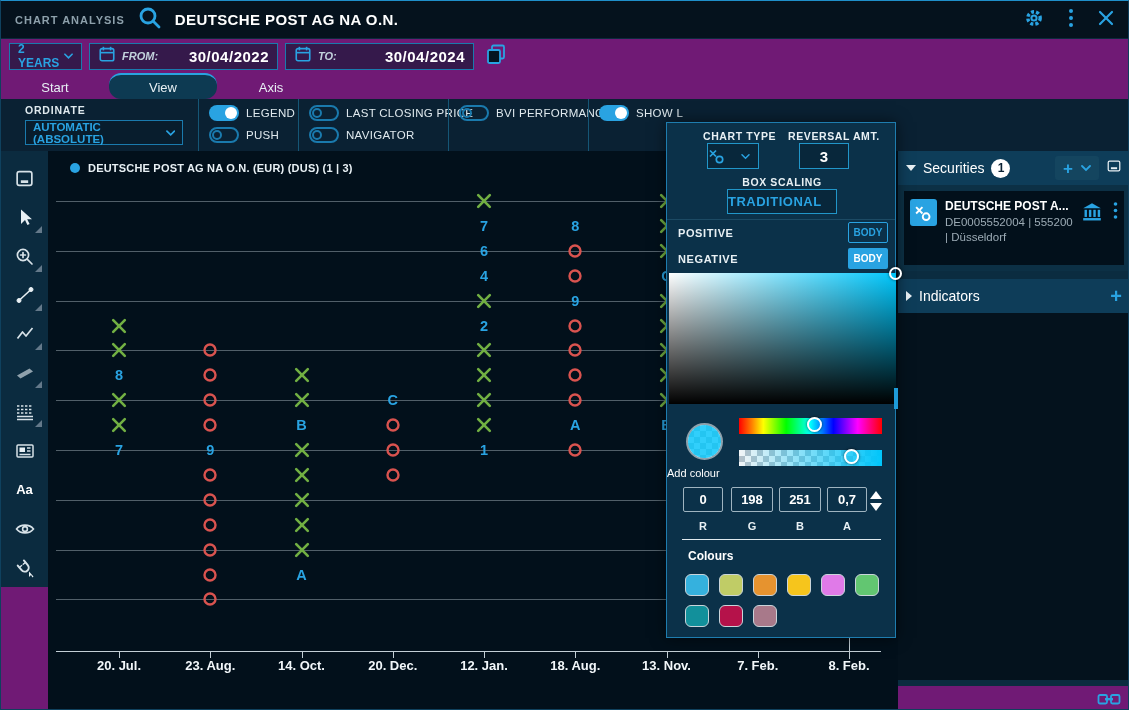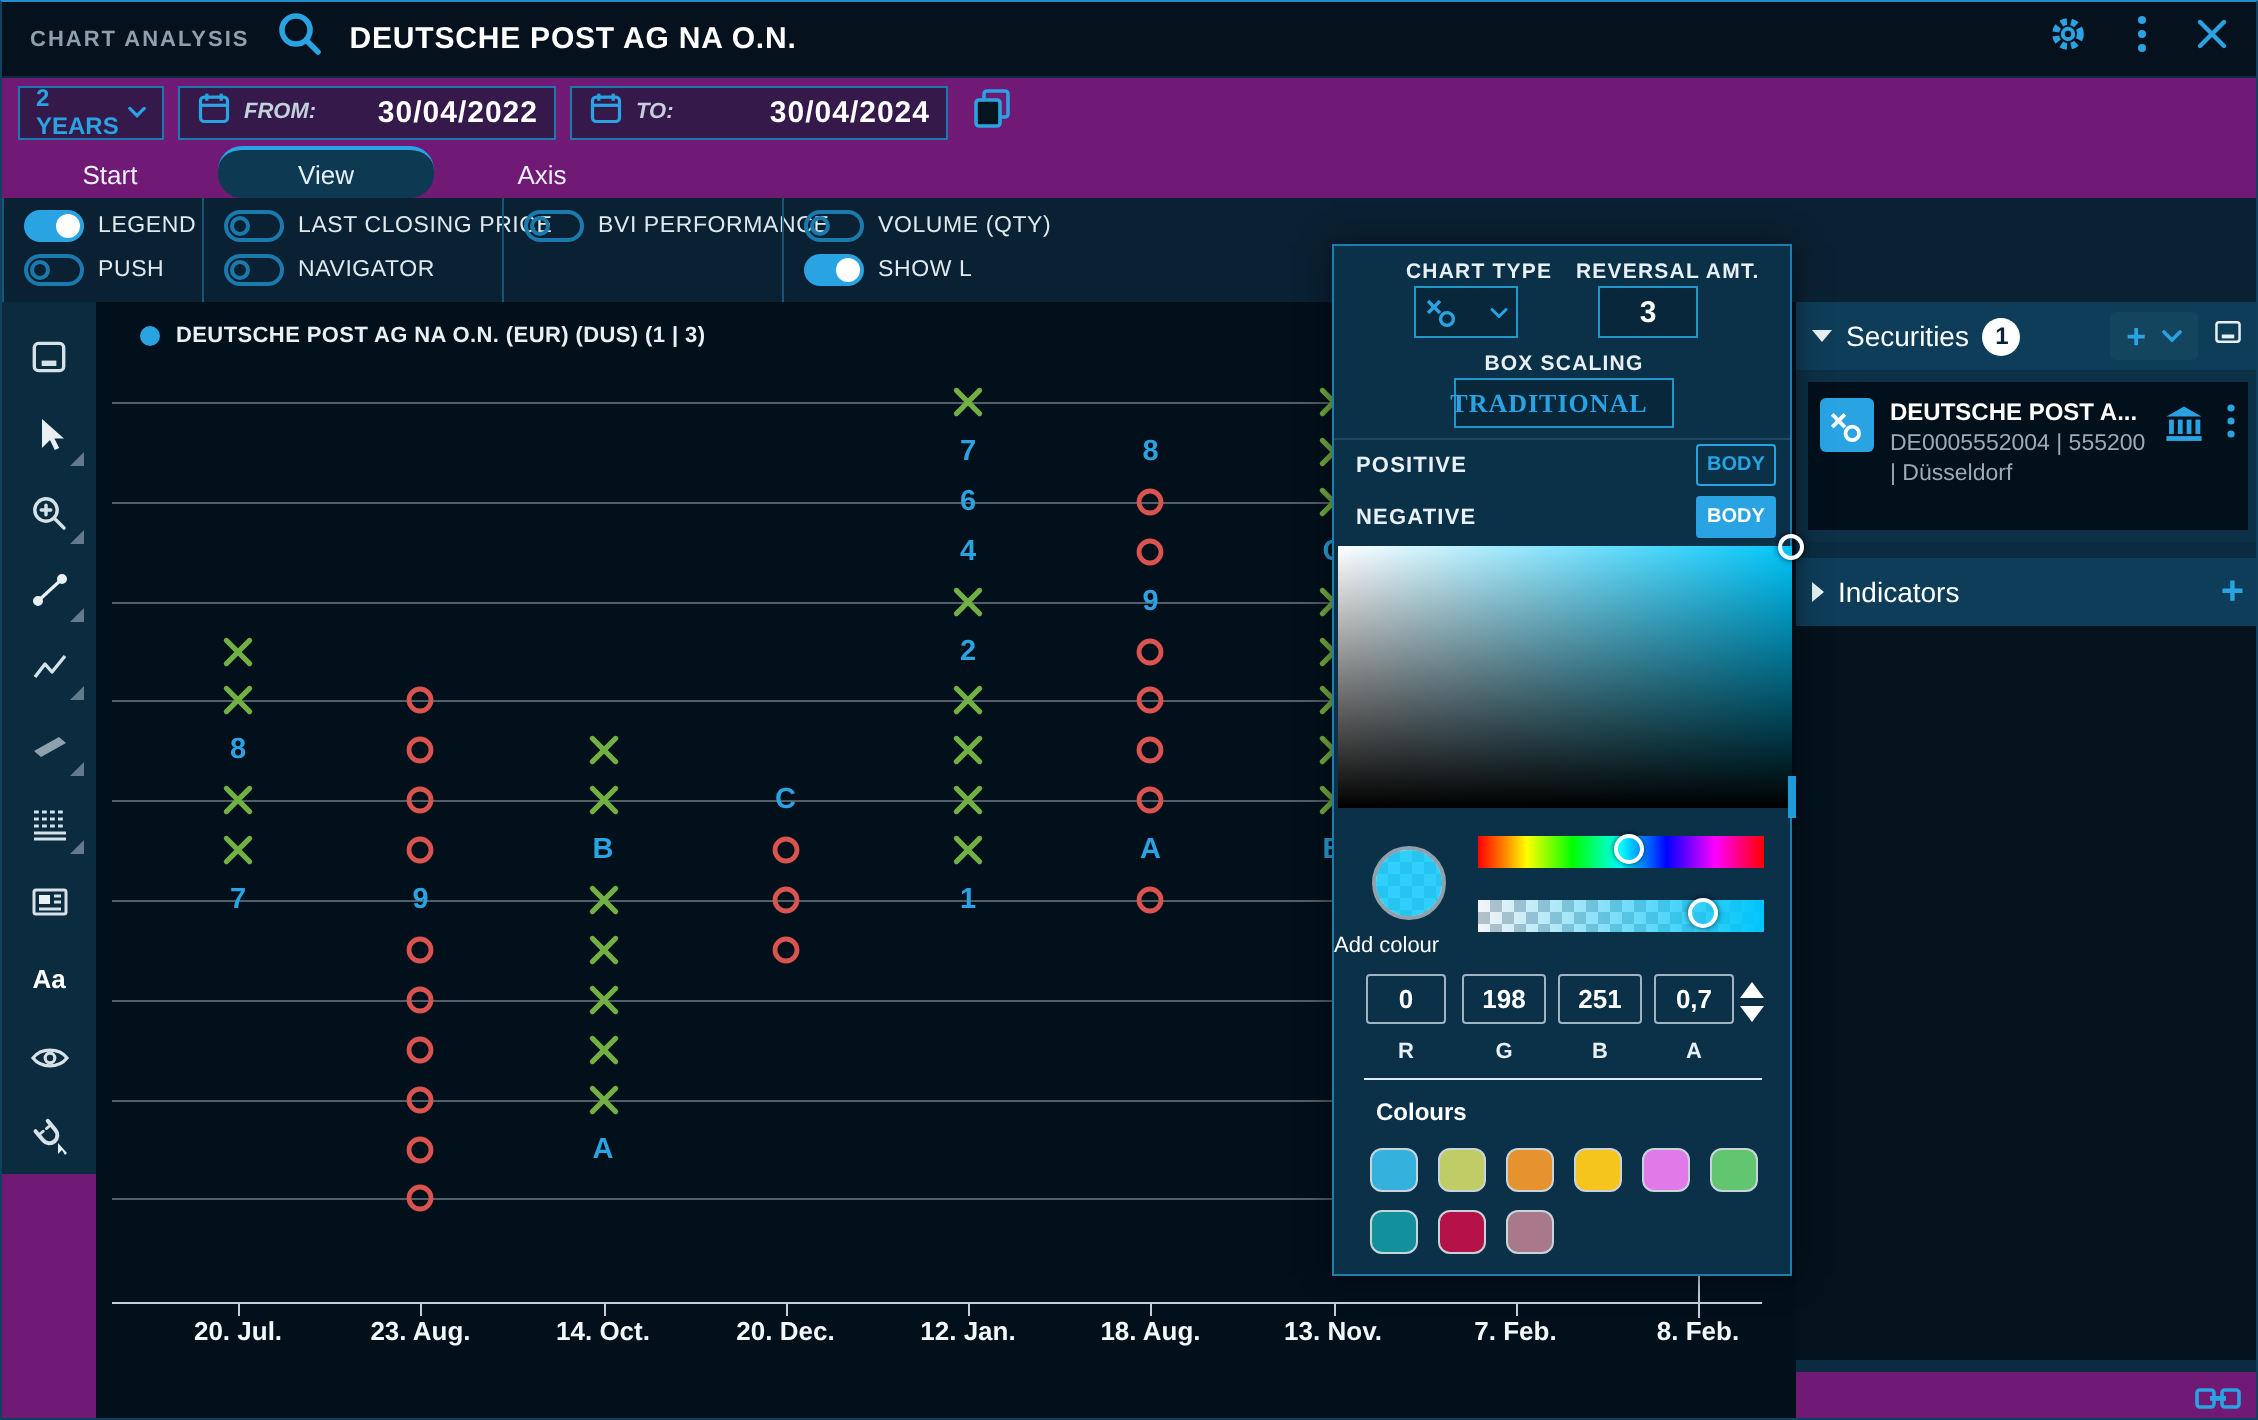--- a/index.html
+++ b/index.html
@@ -74,21 +74,21 @@
   .tick-label { position:absolute; top:507px; transform:translateX(-50%); font-size:13px; font-weight:bold; color:#f2f7fa; white-space:nowrap; }
   .edge-label { position:absolute; font-size:11.5px; color:#e8f0f4; }
   .pnf { position:absolute; width:18px; height:18px; display:flex; align-items:center; justify-content:center; z-index:2; }
   .pnf-label { font-size:14.5px; font-weight:bold; }
 
   
   .popup { position:absolute; left:665px; top:121px; width:230px; height:516px; background:#0b3149;
            border:1px solid #1e7daf; z-index:20; box-shadow:0 0 14px rgba(0,0,0,.55); }
   .pp-label { position:absolute; font-size:10.5px; font-weight:bold; letter-spacing:.6px; color:#e8f0f4; }
   .pp-dd { position:absolute; border:1px solid #2196c9; display:flex; align-items:center;
-           justify-content:center; gap:15px; color:#29a3e2; background:rgba(4,22,34,.35);font-family:Liberation Serif, serif; }
+           gap:15px; color:#29a3e2; background:rgba(4,22,34,.35); }
   .pp-input { position:absolute; border:1px solid #2196c9; color:#fff; font-size:15px; font-weight:bold;
               display:flex; align-items:center; justify-content:center; background:rgba(4,22,34,.35); }
   .pp-divider { position:absolute; left:0; width:100%; height:1px; background:#1c4a64; }
   .body-btn { position:absolute; left:181px; width:40px; height:21px; font-size:10px; font-weight:bold;
               display:flex; align-items:center; justify-content:center; border-radius:2px; }
   .body-btn.outline { border:1px solid #29a3e2; color:#29a3e2; }
   .body-btn.fill { background:#29a3e2; color:#fff; }
   .sat-area { position:absolute; left:2px; top:150px; width:227px; height:131px; }
   .handle { position:absolute; border:2px solid #fff; border-radius:50%; background:transparent;
             box-shadow:0 0 3px rgba(0,0,0,.7); }
@@ -221,20 +221,29 @@
       </div>
     <div class="tab active">
         <span>View</span>
       </div>
     <div class="tab">
         <span>Axis</span>
       </div>
   </div>
 
   <div class="ribbon">
+    <div class="ordinate">
+      <div class="ordinate-label">ORDINATE</div>
+      <div class="ordinate-dd">
+        <span>AUTOMATIC (ABSOLUTE)</span>
+        <svg class="stroke" width="10" height="8" viewBox="0 0 10 8" stroke-width="1.8" stroke-linecap="round">
+            <polyline points="1,2 5,6 9,2"></polyline>
+          </svg>
+      </div>
+    </div>
     <div id="toggle-groups" style="display:flex">
         <div class="toggle-group" style="width: 100px;">
           <div class="toggle-row">
             <span class="pill on">
               <span class="knob"></span>
             </span>
             <span class="toggle-label">LEGEND</span>
           </div>
           <div class="toggle-row">
             <span class="pill off">
@@ -259,26 +268,20 @@
         </div>
         <div class="toggle-group" style="width: 140px;">
           <div class="toggle-row">
             <span class="pill off">
               <span class="knob"></span>
             </span>
             <span class="toggle-label">BVI PERFORMANCE</span>
           </div>
         </div>
         <div class="toggle-group" style="width: 310px;">
-          <div class="toggle-row">
-            <span class="pill off">
-              <span class="knob"></span>
-            </span>
-            <span class="toggle-label">VOLUME (QTY)</span>
-          </div>
           <div class="toggle-row">
             <span class="pill on">
               <span class="knob"></span>
             </span>
             <span class="toggle-label">SHOW L</span>
           </div>
         </div>
       </div>
   </div>
 

